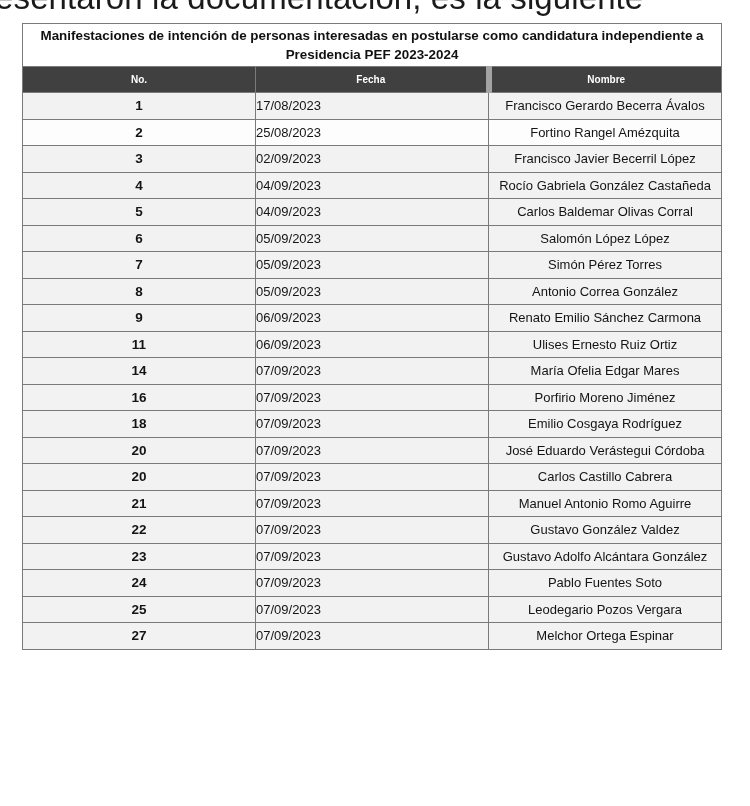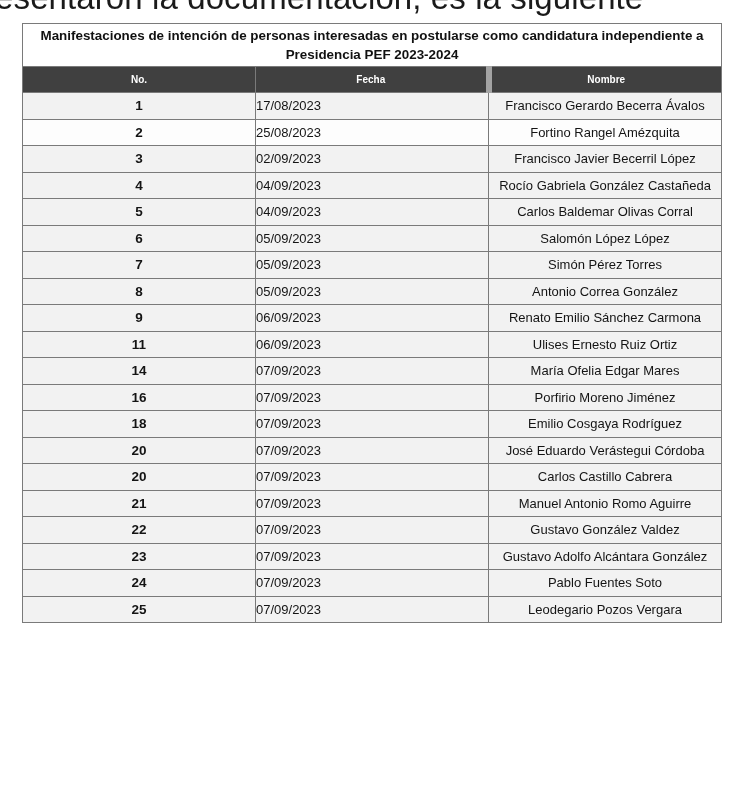--- a/index.html
+++ b/index.html
@@ -225,15 +225,20 @@
         <tr>
           <td class="col-no">24</td>
           <td class="col-fecha">07/09/2023</td>
           <td class="col-nombre">Pablo Fuentes Soto</td>
         </tr>
         <tr>
           <td class="col-no">25</td>
           <td class="col-fecha">07/09/2023</td>
           <td class="col-nombre">Leodegario Pozos Vergara</td>
         </tr>
+        <tr>
+          <td class="col-no">27</td>
+          <td class="col-fecha">07/09/2023</td>
+          <td class="col-nombre">Melchor Ortega Espinar</td>
+        </tr>
       </tbody>
   </table>
 </div>
 
 </body></html>

